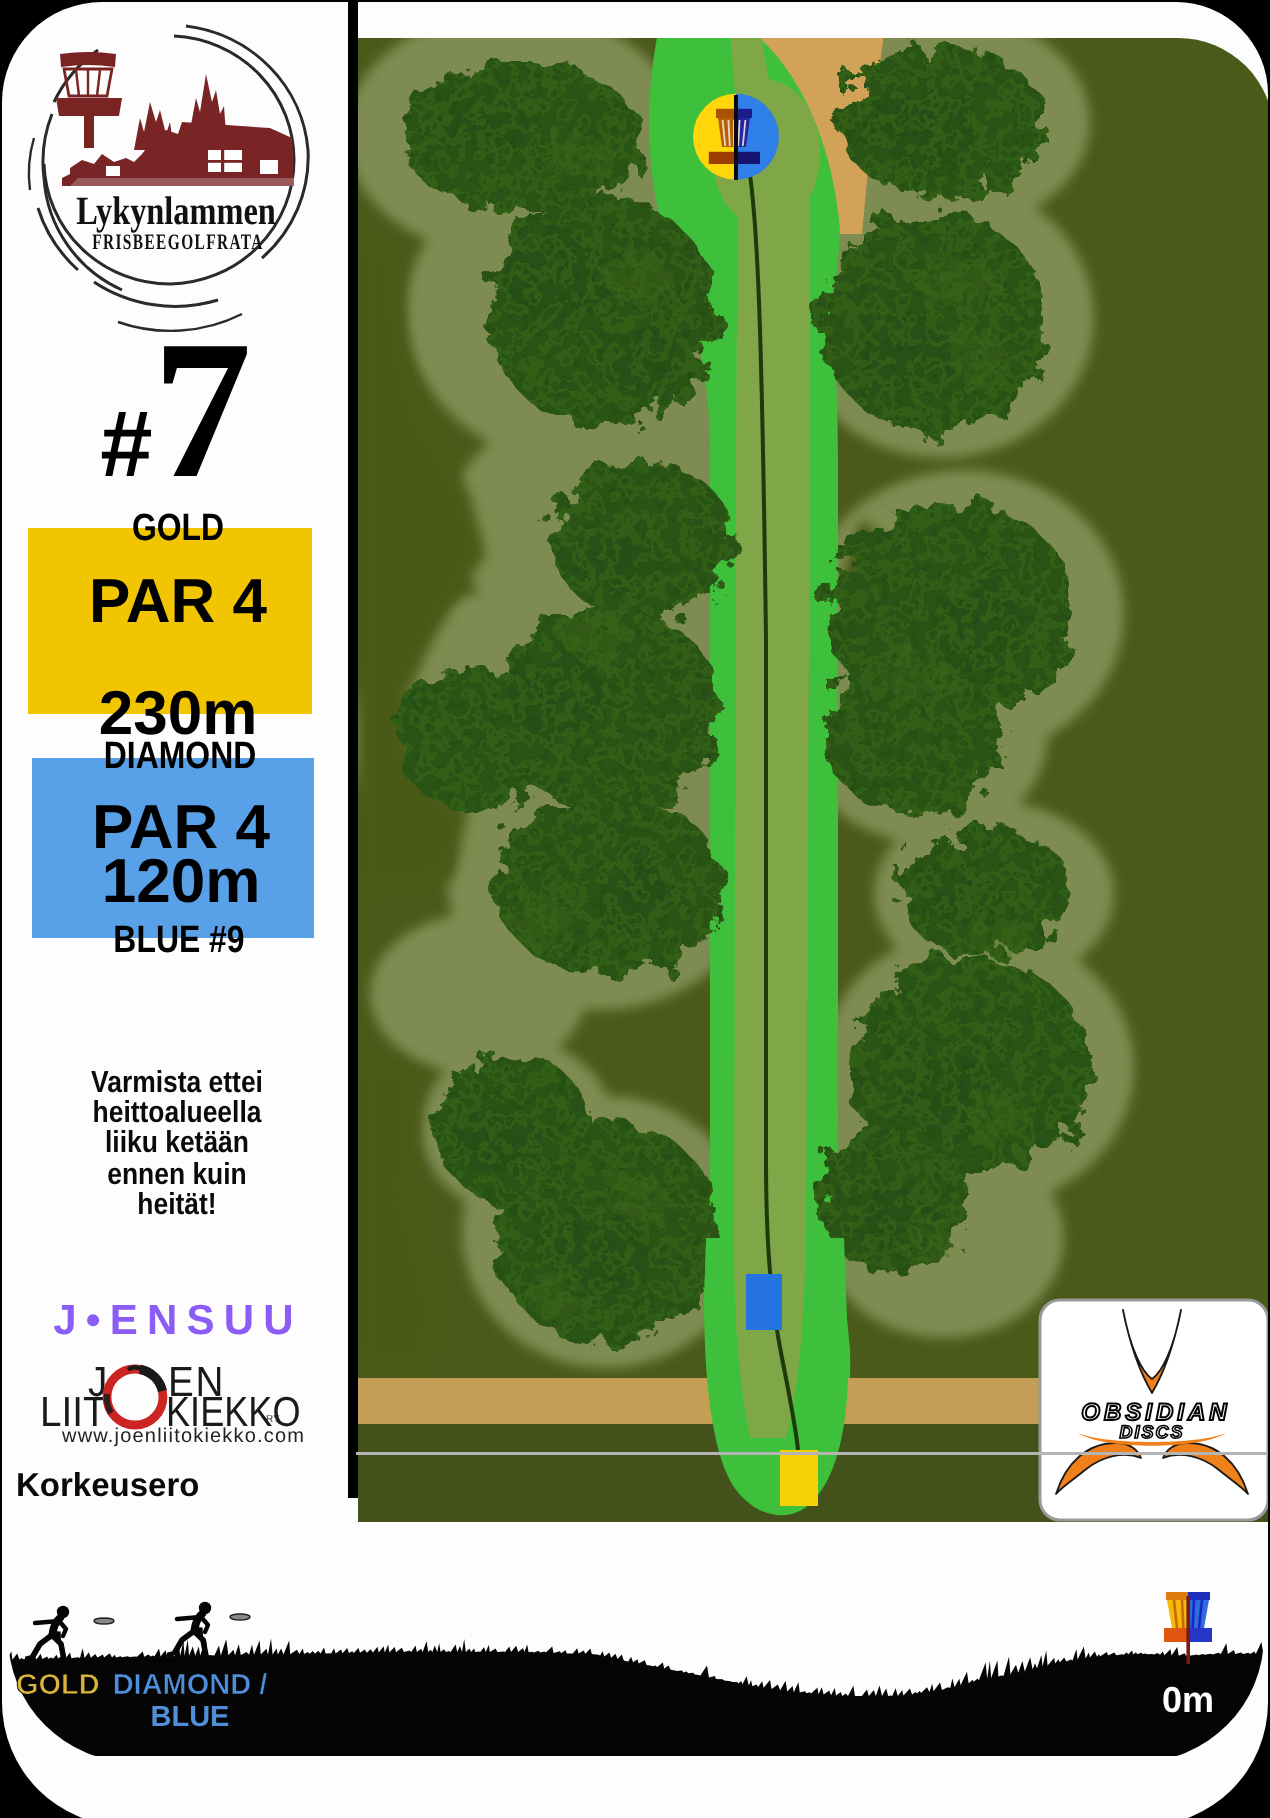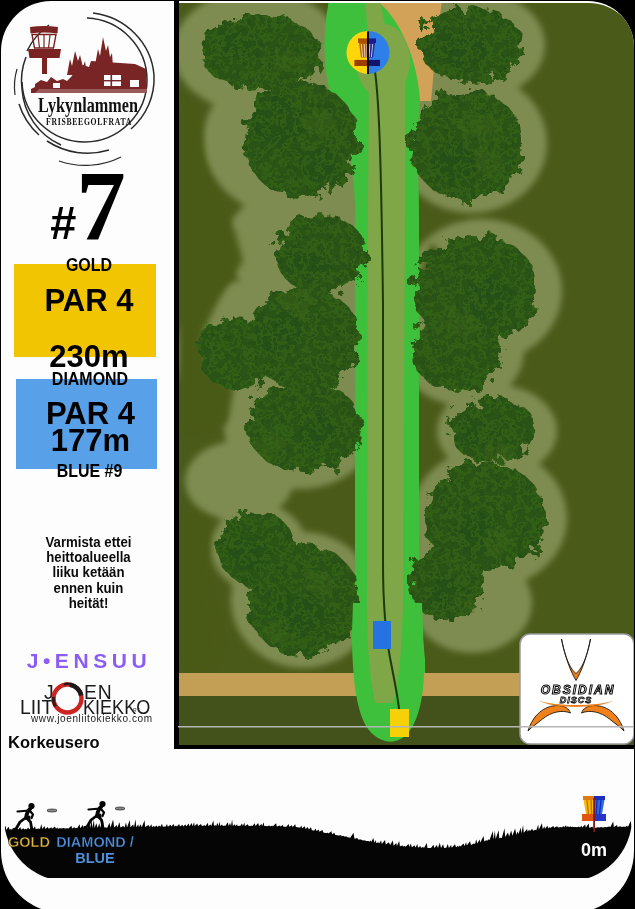--- a/index.html
+++ b/index.html
@@ -61,21 +61,21 @@
 
     <div class="abs" style="left:14px;top:264px;width:142px;height:93px;background:#f2c502;">
       <div style="text-align:center;font-weight:bold;font-size:31px;margin-top:23px;line-height:28px;position:relative;left:4px;">PAR 4</div>
       <div style="text-align:center;font-weight:bold;font-size:31px;line-height:27px;position:relative;left:4px;margin-top:28px;">230m</div>
     </div>
 
     <div class="abs" style="left:0;top:367.5px;width:180px;text-align:center;font-weight:bold;font-size:19px;z-index:3;transform:scaleX(0.84);">DIAMOND</div>
 
     <div class="abs" style="left:16px;top:379px;width:141px;height:90px;background:#58a1e8;">
       <div style="text-align:center;font-weight:bold;font-size:31px;margin-top:21px;line-height:27px;position:relative;left:4px;">PAR 4</div>
-      <div style="text-align:center;font-weight:bold;font-size:31px;line-height:27px;position:relative;left:4px;">177m</div>
+      <div style="text-align:center;font-weight:bold;font-size:31px;line-height:27px;position:relative;left:4px;">120m</div>
     </div>
 
     <div class="abs" style="left:0;top:460px;width:179px;text-align:center;font-weight:bold;font-size:19px;z-index:3;transform:scaleX(0.84);">BLUE #9</div>
 
     <div class="abs" style="left:0;top:534px;width:177px;text-align:center;font-weight:bold;font-size:15.2px;line-height:15.2px;color:#0a0a0a;transform:scaleX(0.87);">Varmista ettei<br>heittoalueella<br>liiku ketään<br>ennen kuin<br>heität!</div>
 
     <div class="abs" style="left:0;top:649px;width:178px;text-align:center;font-weight:bold;font-size:21px;letter-spacing:4.6px;color:#8b5cf6;">J•ENSUU</div>
 
     <div class="abs" style="left:0;top:679px;width:174px;height:50px;color:#1a1a1a;">
       <div class="abs" style="left:44px;top:1px;font-size:21px;transform:scaleX(0.92);transform-origin:left;">J</div>
@@ -90,21 +90,21 @@
       </svg>
       <div class="abs" style="left:31px;top:34px;font-size:10px;letter-spacing:0.6px;color:#222;">www.joenliitokiekko.com</div>
       <div class="abs" style="left:133px;top:28px;font-size:5px;color:#333;">RY</div>
     </div>
   </div>
 
   <div class="abs" style="left:173px;top:0;width:5px;height:748px;background:#000;"></div>
 
   <div class="abs" style="left:173px;top:742px;width:461px;height:6px;background:#000;"></div>
 
-  <div class="abs" style="left:178px;top:2px;width:371px;height:742px;">
+  <div class="abs" style="left:178px;top:18px;width:371px;height:742px;">
   <svg width="458" height="742" viewBox="0 0 458 742">
     <defs>
       <clipPath id="mapclip">
             <path d="M0,0 H410 A48,48 0 0 1 458,48 V742 H0 Z"></path>
           </clipPath>
       <filter id="blur6" x="-40%" y="-40%" width="180%" height="180%">
             <feGaussianBlur stdDeviation="6"></feGaussianBlur>
           </filter>
       <filter id="blur3" x="-40%" y="-40%" width="180%" height="180%">
             <feGaussianBlur stdDeviation="3"></feGaussianBlur>

